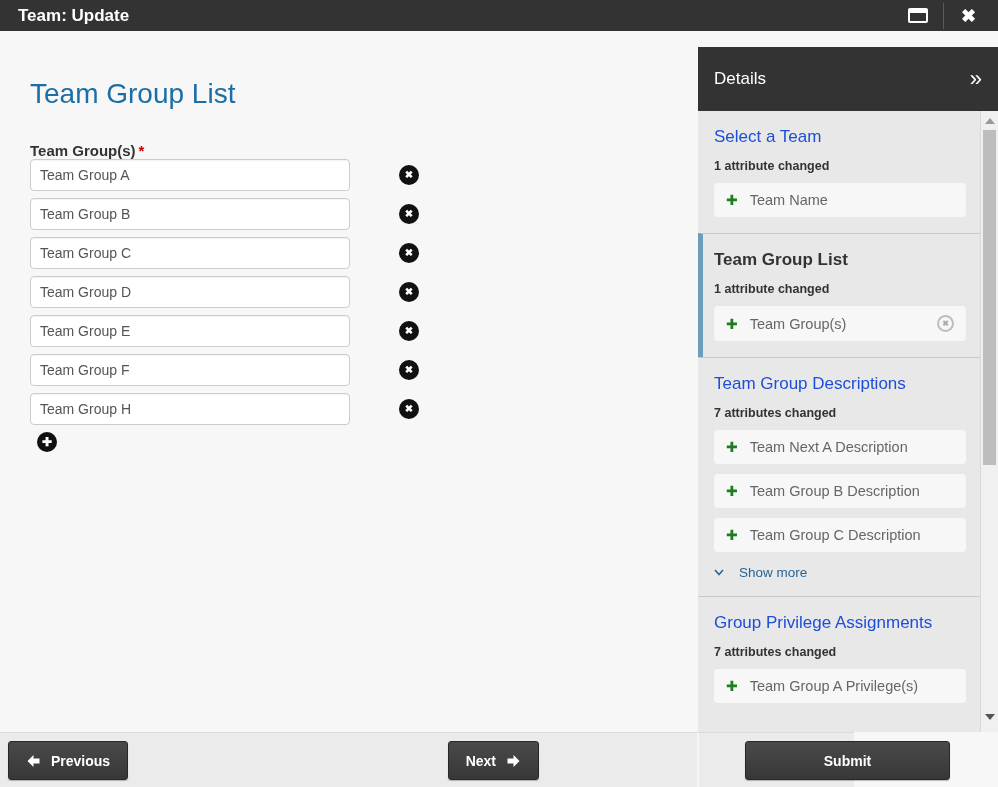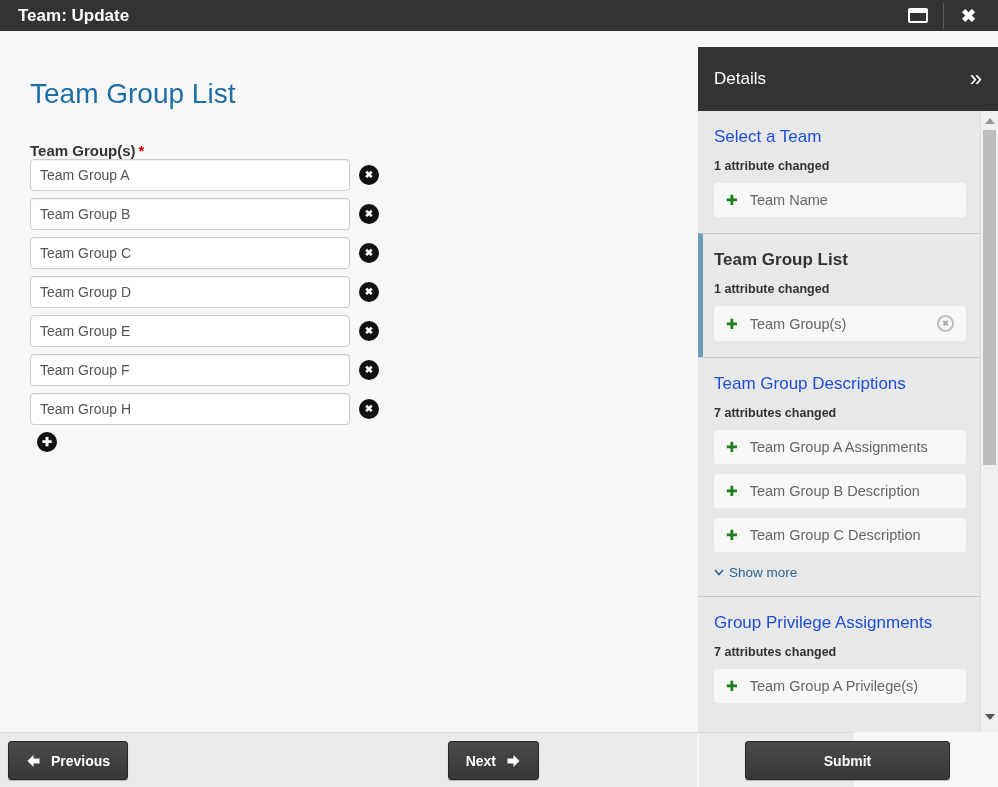--- a/index.html
+++ b/index.html
@@ -21,21 +21,21 @@
   .maximize-glyph { display:block; width:20px; height:15px; border:2px solid #fff; border-top-width:5px; border-radius:2px; }
   .titlebar-divider { width:1px; height:26px; background:#5a5a5a; }
   .close-btn { background:none; border:none; color:#fff; font-size:18px; font-weight:bold; cursor:pointer; padding:0 4px; line-height:1; }
 
   
   .main { position:absolute; top:45px; left:0; width:698px; bottom:55px; background:#f7f7f7; }
   .page-title { position:absolute; left:30px; top:33px; margin:0; font-size:28px; font-weight:400; color:#1c6ea4; }
   .field-label { position:absolute; left:30px; top:97px; font-size:15px; font-weight:bold; color:#333; }
   .required-mark { color:#cc0000; margin-left:3px; }
   .groups { position:absolute; left:30px; top:114px; }
-  .group-row { display:flex; align-items:center; margin-bottom:7px; }
+  .group-row { display:flex; align-items:center; margin-bottom:7px;gap:40px; }
   .group-input {
     width:320px; height:32px; border:1px solid #cccccc; border-radius:4px;
     padding:0 9px; font-size:14px; color:#555; background:#fff; outline:none;
     font-family:inherit; box-shadow:inset 0 1px 1px rgba(0,0,0,0.05);
   }
   .circle-btn {
     width:20px; height:20px; border-radius:50%; background:#111; color:#fff;
     border:none; padding:0; display:flex; align-items:center; justify-content:center;
     font-size:10px; font-weight:bold; cursor:pointer; line-height:1;
   }
@@ -63,21 +63,21 @@
     display:flex; align-items:center; font-size:14.5px; color:#666; cursor:pointer;
   }
   .plus-icon { color:#1e7d1e; font-weight:bold; font-size:14px; margin-right:12px; line-height:1; }
   .undo-btn {
     margin-left:auto; width:17px; height:17px; border:2px solid #bdbdbd; border-radius:50%;
     background:none; color:#aaa; display:flex; align-items:center; justify-content:center;
     font-size:8px; font-weight:bold; padding:0; cursor:pointer; line-height:1;
   }
   .show-more {
     margin-top:13px; color:#2a6496; font-size:13.5px; display:inline-flex;
-    align-items:center; gap:5px; cursor:pointer; background:none; border:none; padding:0;
+    align-items:center; gap:15px; cursor:pointer; background:none; border:none; padding:0;
     font-family:inherit;
   }
   
   .scrollbar { position:absolute; top:0; right:0; bottom:0; width:18px; background:#f0f0f0; border-left:1px solid #d8d8d8; }
   .scroll-up { position:absolute; top:7px; left:4px; width:0; height:0; border-left:5px solid transparent; border-right:5px solid transparent; border-bottom:6px solid #9a9a9a; cursor:pointer; }
   .scroll-thumb { position:absolute; top:19px; left:2px; width:13px; height:335px; background:#bdbdbd; cursor:pointer; }
   .scroll-down { position:absolute; bottom:12px; left:4px; width:0; height:0; border-left:5px solid transparent; border-right:5px solid transparent; border-top:6px solid #555; cursor:pointer; }
 
   
   .footer { position:absolute; bottom:0; left:0; width:854px; height:55px; background:#ebebeb; border-top:1px solid #dadada; }
@@ -197,21 +197,21 @@
                 <span>✖</span>
               </button>
           </div>
         </div>
 
         <div class="section">
           <h2 class="section-title">Team Group Descriptions</h2>
           <div class="changed-label">7 attributes changed</div>
           <div class="attr-card">
             <span class="plus-icon">✚</span>
-            <span>Team Group A Assignments</span>
+            <span>Team Next A Description</span>
           </div>
           <div class="attr-card">
             <span class="plus-icon">✚</span>
             <span>Team Group B Description</span>
           </div>
           <div class="attr-card">
             <span class="plus-icon">✚</span>
             <span>Team Group C Description</span>
           </div>
           <button class="show-more">

